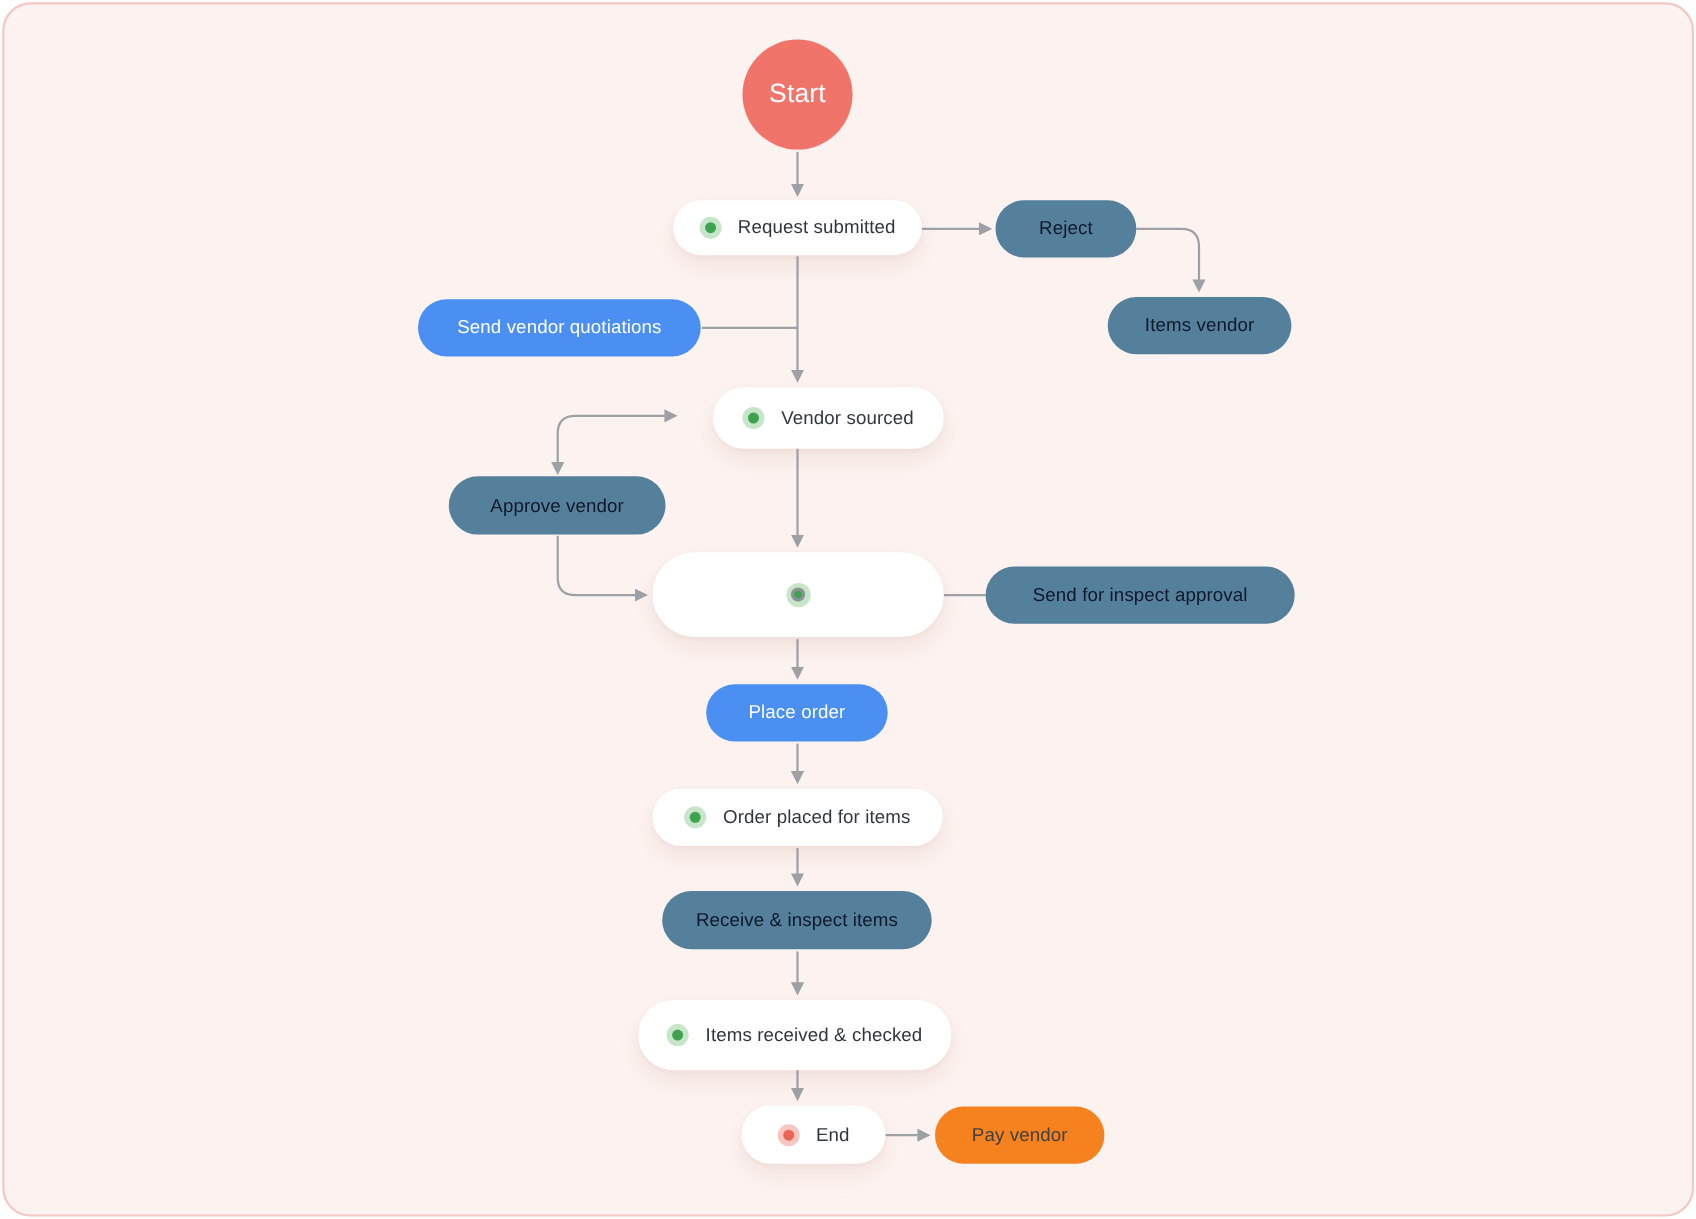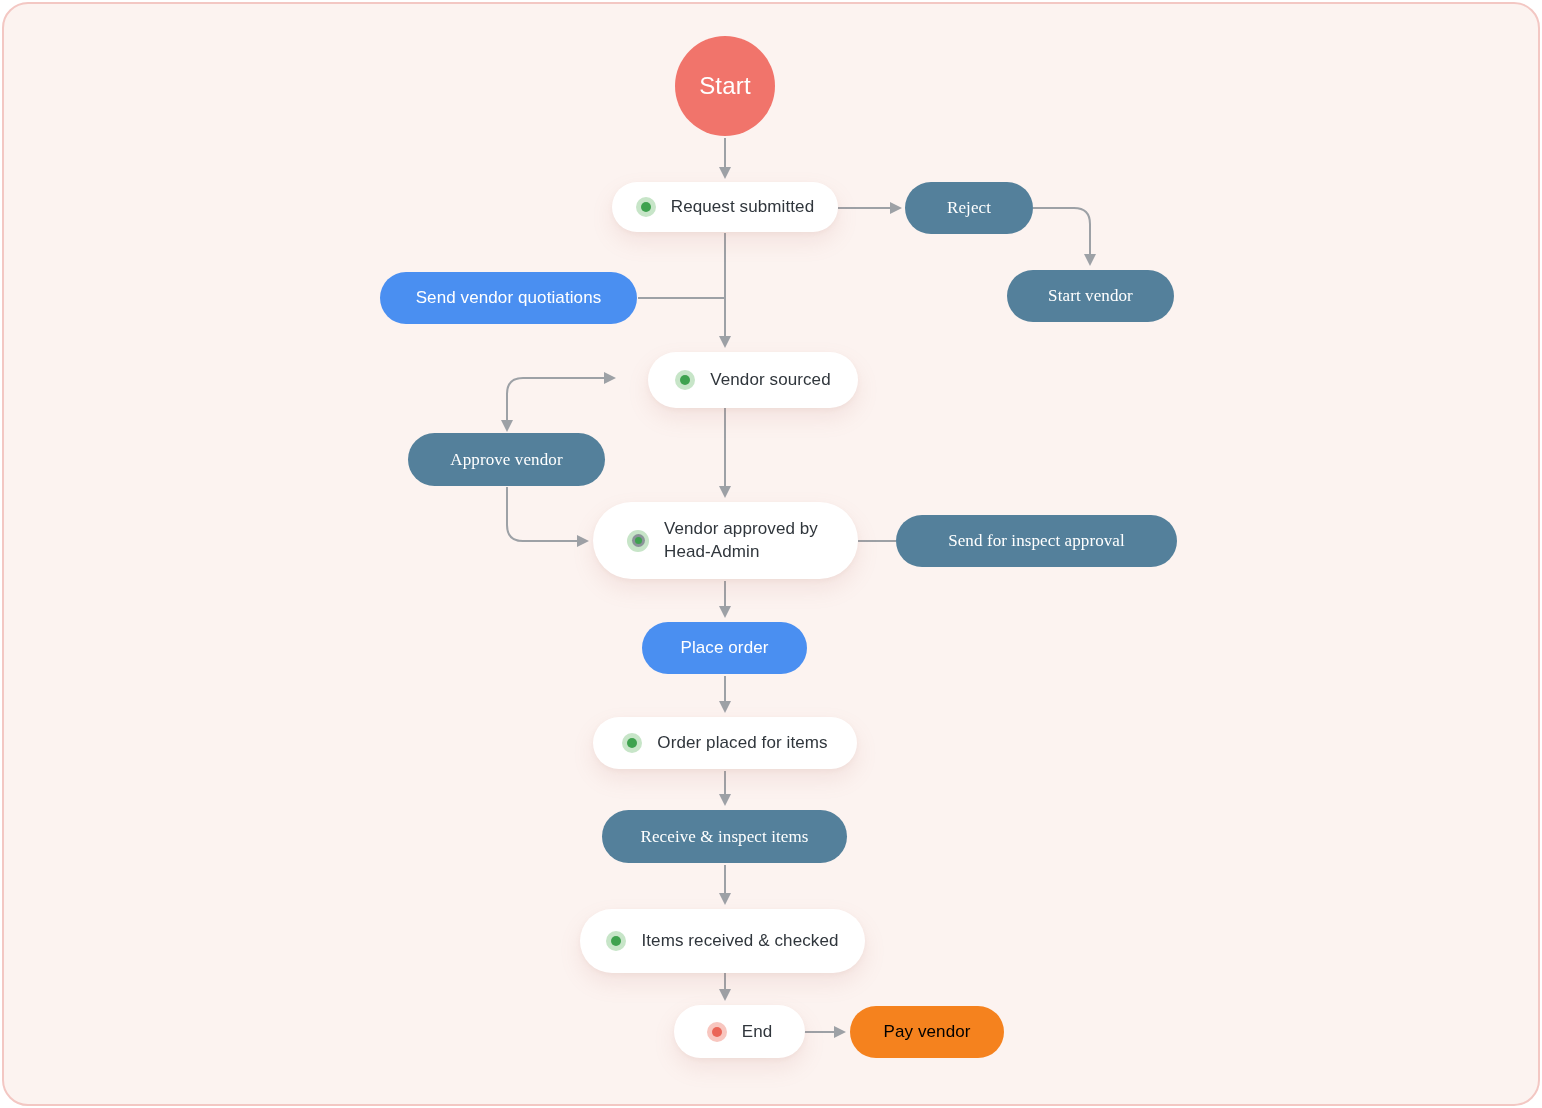--- a/index.html
+++ b/index.html
@@ -24,22 +24,22 @@
     border-radius:50%;background:var(--start_node,#F1746B);
     color:#ffffff;font-size:24px;letter-spacing:.2px;
   }
   .pill{border-radius:999px;font-size:17px;letter-spacing:.1px;gap:15px;padding:16px 20px;}
   .pill.stage{
     background:var(--stage_node,#FFFFFF);
     color:var(--stage_text,#30363C);
     box-shadow:0 10px 22px rgba(193,130,118,.14),0 2px 5px rgba(193,130,118,.08);
   }
   .pill.primary{background:var(--action_primary,#4A8FF1);color:#ffffff;}
-  .pill.secondary{background:var(--action_secondary,#54809B);color:#ffffff;font-family:Liberation Serif, serif;}
-  .pill.accent{background:var(--action_accent,#F5821E);color:#000000;}
+  .pill.secondary{background:var(--action_secondary,#54809B);color:#0f172a;}
+  .pill.accent{background:var(--action_accent,#F5821E);color:#404040;}
   .pill .label{white-space:nowrap;}
   .pill.wrap .label{white-space:normal;line-height:1.32;text-align:left;width:160px;}
 
   .dot{width:20px;height:20px;border-radius:50%;flex:none;
        background:var(--status_dot_green_halo,#C7E5C8);
        display:flex;align-items:center;justify-content:center;}
   .dot .dot-core{width:10px;height:10px;border-radius:50%;
        background:var(--status_dot_green,#3FA24F);}
   .dot.ringed{width:22px;height:22px;}
   .dot.ringed .dot-core{width:7px;height:7px;box-shadow:0 0 0 3px #8B9399;}
@@ -86,21 +86,21 @@
       <span class="dot-core"></span>
     </span>
   <span class="label">Request submitted</span>
 </div>
 
 <div class="node pill secondary" style="left:905px;top:182px;width:128px;height:52px">
   <span class="label">Reject</span>
 </div>
 
 <div class="node pill secondary" style="left:1007px;top:270px;width:167px;height:52px">
-  <span class="label">Start vendor</span>
+  <span class="label">Items vendor</span>
 </div>
 
 <div class="node pill primary" style="left:380px;top:272px;width:257px;height:52px">
   <span class="label">Send vendor quotiations</span>
 </div>
 
 <div class="node pill stage" style="left:648px;top:352px;width:210px;height:56px">
   <span class="dot">
       <span class="dot-core"></span>
     </span>
@@ -108,21 +108,20 @@
 </div>
 
 <div class="node pill secondary" style="left:408px;top:433px;width:197px;height:53px">
   <span class="label">Approve vendor</span>
 </div>
 
 <div class="node pill stage wrap" style="left:593px;top:502px;width:265px;height:77px">
   <span class="dot ringed">
       <span class="dot-core"></span>
     </span>
-  <span class="label">Vendor approved by Head-Admin</span>
 </div>
 
 <div class="node pill secondary" style="left:896px;top:515px;width:281px;height:52px">
   <span class="label">Send for inspect approval</span>
 </div>
 
 <div class="node pill primary" style="left:642px;top:622px;width:165px;height:52px">
   <span class="label">Place order</span>
 </div>
 

